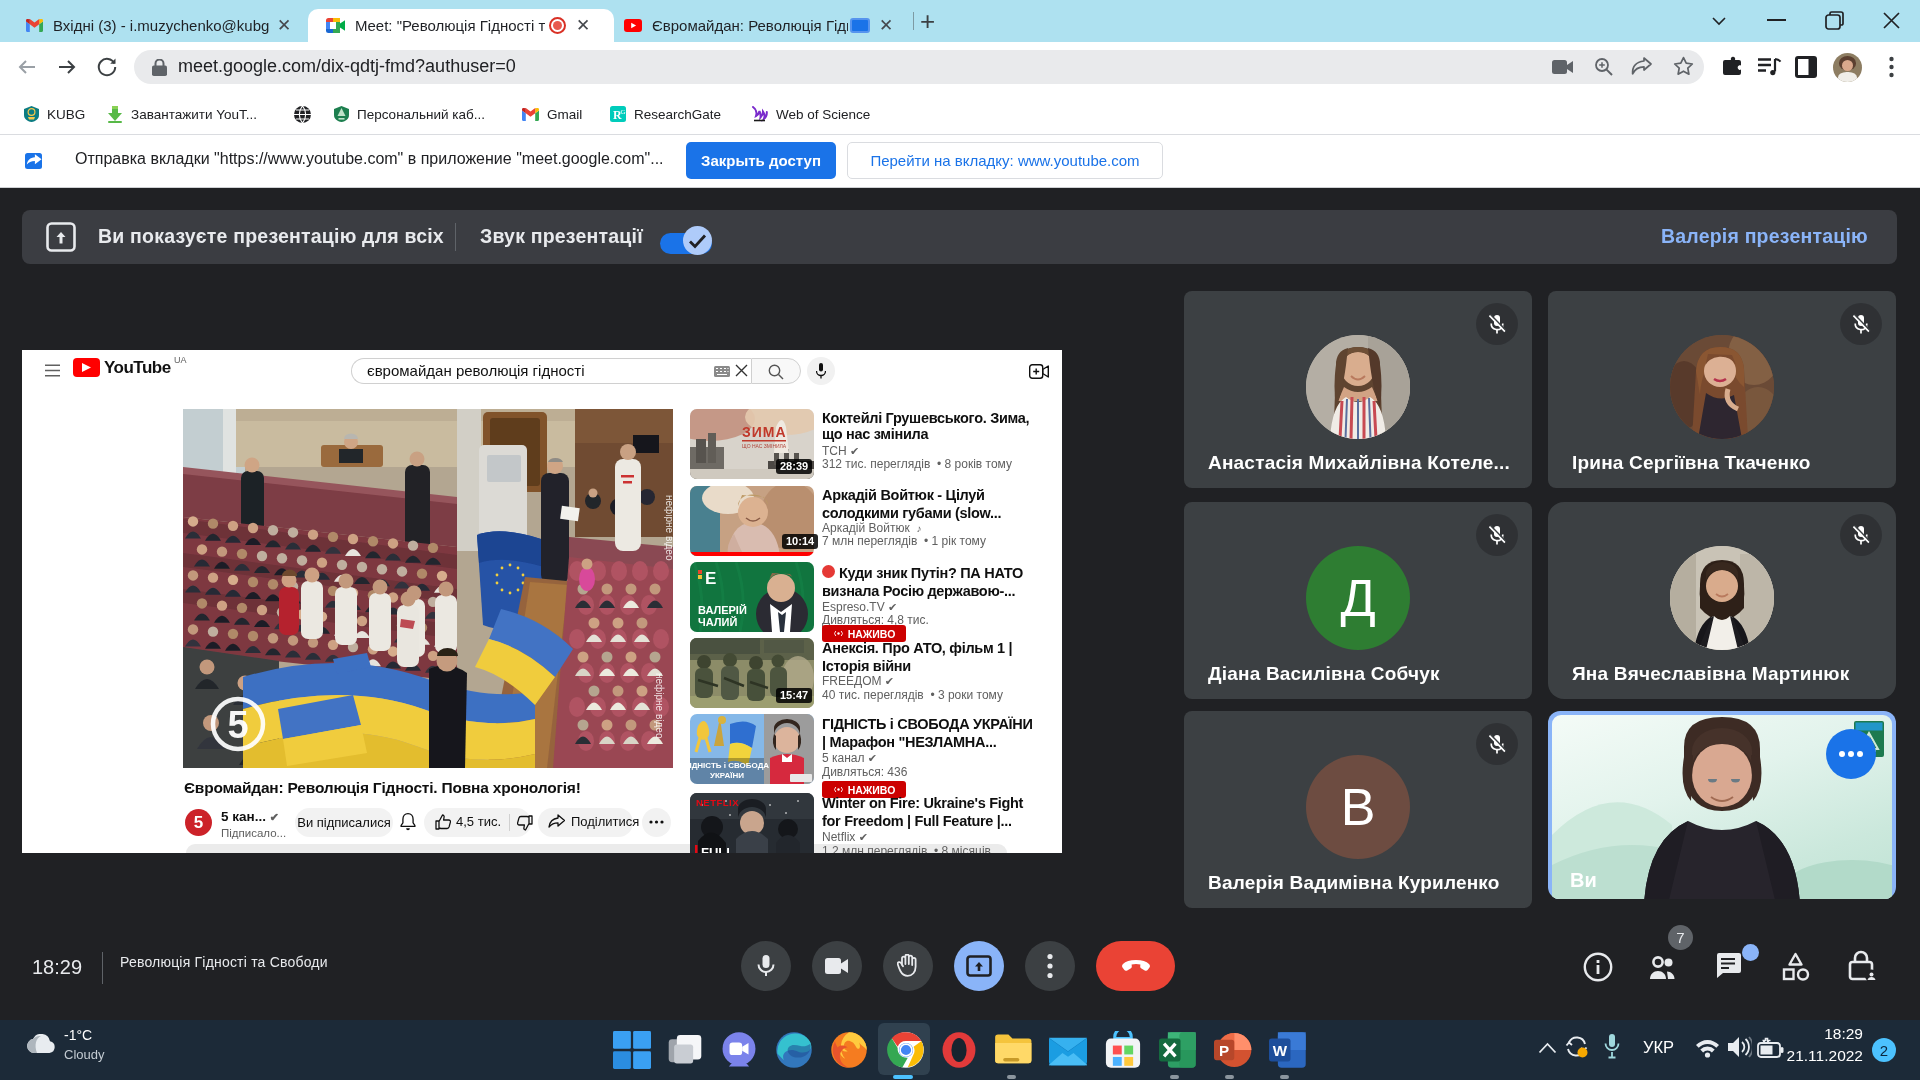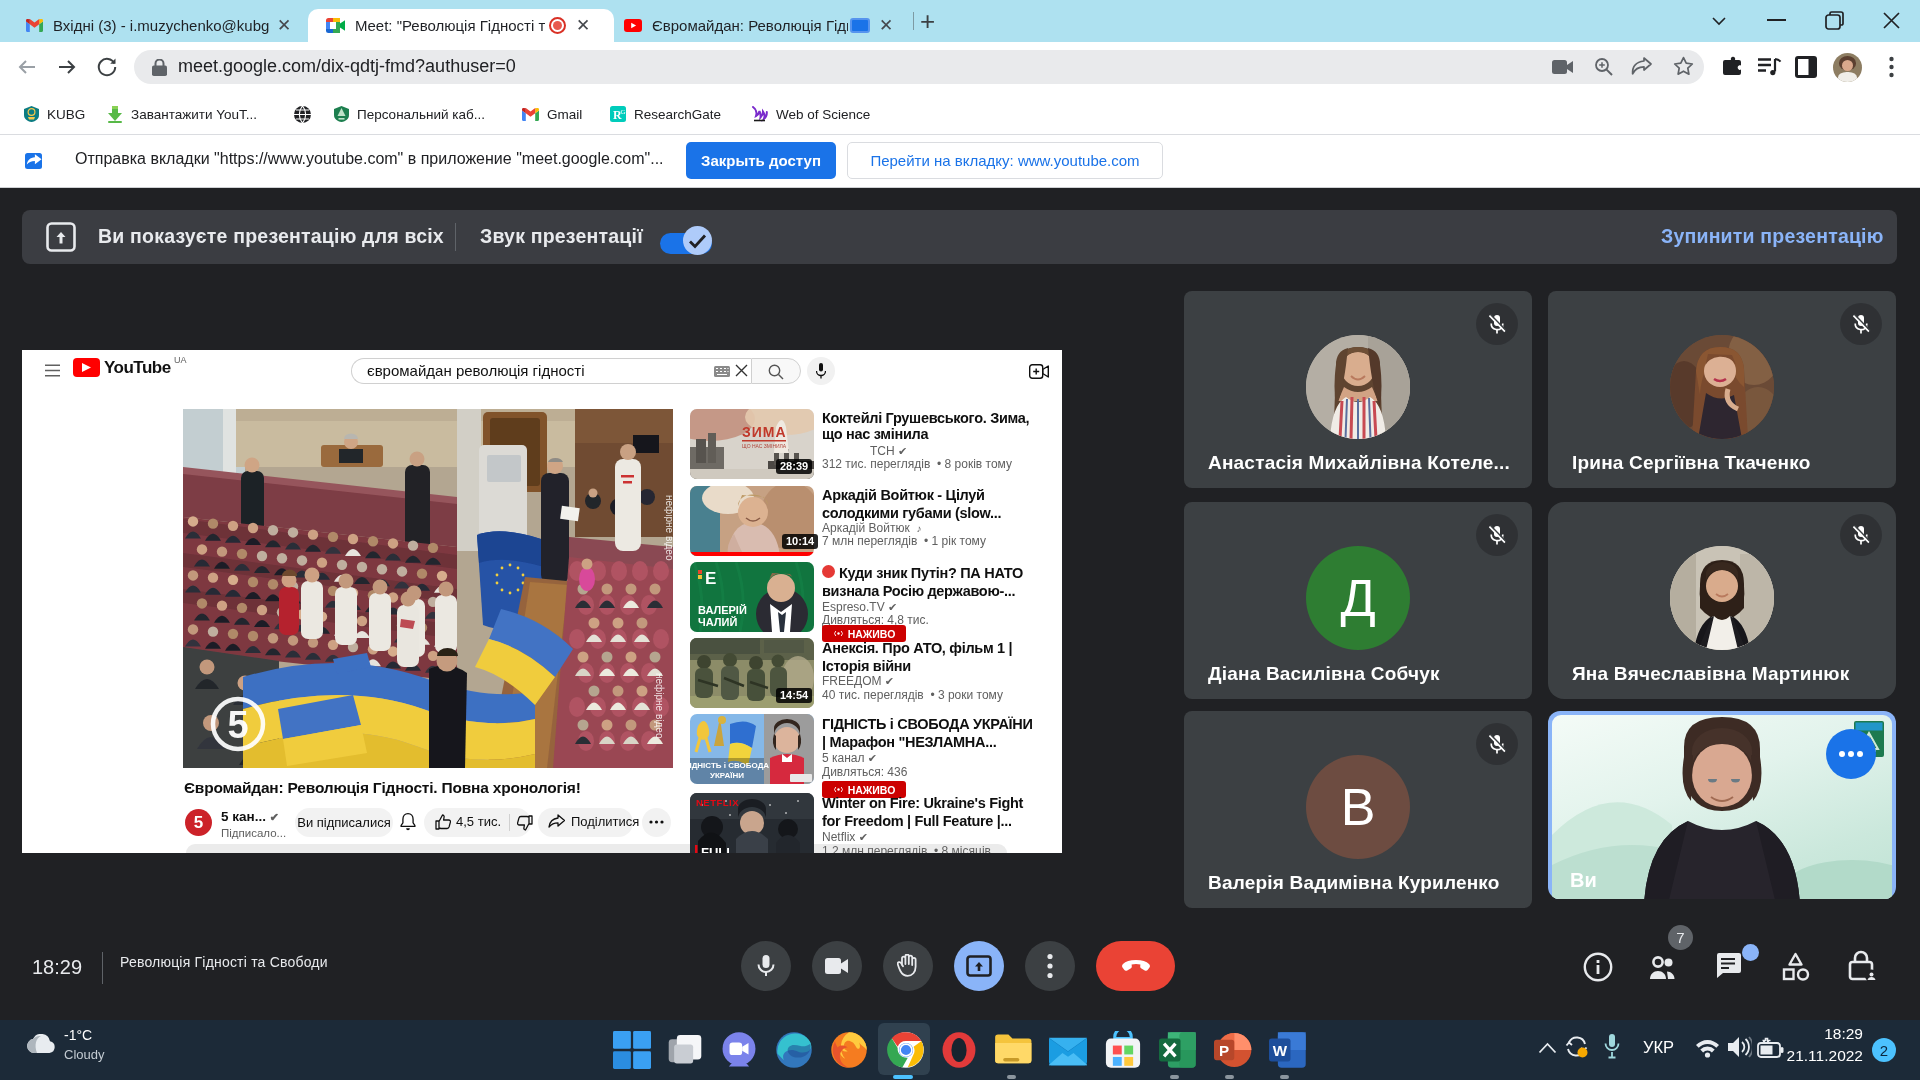--- a/index.html
+++ b/index.html
@@ -223,21 +223,21 @@
           <path d="M15 21.5V13" stroke="#e8eaed" stroke-width="3"></path>
         </svg>
       <div class="abs" style="left:76px; top:15px; font-size:19.5px; font-weight:bold; letter-spacing:.2px;">Ви показуєте презентацію для всіх</div>
       <div class="abs" style="left:433px; top:13px; width:1px; height:28px; background:#5f6368;"></div>
       <div class="abs" style="left:458px; top:15px; font-size:19.5px; font-weight:bold; letter-spacing:.2px;">Звук презентації</div>
       <div class="abs" style="left:638px; top:23px; width:52px; height:21px; border-radius:10.5px; background:#1a73e8;"></div>
       <div class="abs" style="left:661px; top:16px; width:29px; height:29px; border-radius:50%; background:#aecbfa;"></div>
       <svg class="abs" style="left:666px; top:24px;" width="19" height="15" viewBox="0 0 19 15">
           <path d="M2 7.5l5 5L17 1.5" stroke="#202124" stroke-width="2.8" fill="none"></path>
         </svg>
-      <div class="abs" style="left:1639px; top:15px; font-size:19.5px; font-weight:bold; color:#8ab4f8; letter-spacing:.2px;">Зупинити презентацію</div>
+      <div class="abs" style="left:1639px; top:15px; font-size:19.5px; font-weight:bold; color:#8ab4f8; letter-spacing:.2px;">Валерія презентацію</div>
     </div>
     <div id="screen">
 
       <svg class="abs" style="left:23px; top:14px;" width="15" height="13" viewBox="0 0 15 13">
           <path d="M0 1.2h15M0 6.5h15M0 11.8h15" stroke="#606060" stroke-width="1.4"></path>
         </svg>
       <div class="abs" style="left:51px; top:8px; width:27px; height:19px; background:#f00; border-radius:4px;"></div>
       <svg class="abs" style="left:60px; top:13px;" width="9" height="9" viewBox="0 0 9 9">
           <path d="M0 0l9 4.5L0 9z" fill="#fff"></path>
         </svg>
@@ -632,21 +632,21 @@
               <rect x="94" y="40" width="5" height="16" fill="#57534e"></rect>
               <rect x="104" y="44" width="5" height="12" fill="#57534e"></rect>
 <path d="M86 18 q6 -14 10 0 l3 26 -15 0 z" fill="#efe9e0"></path>
 <rect x="0" y="60" width="124" height="10" fill="#cfc9bf"></rect>
 <text x="52" y="28" font-family="Liberation Sans" font-size="14" font-weight="bold" fill="#c0392b" letter-spacing="1">ЗИМА</text>
 <rect x="52" y="31" width="44" height="1.5" fill="#c0392b"></rect>
 <text x="52" y="39" font-family="Liberation Sans" font-size="5" fill="#b0443a">ЩО НАС ЗМІНИЛА</text>
             </svg></div>
 <div class="abs" style="left:754px; top:109px; height:15px; padding:0 4px; background:rgba(0,0,0,.85); border-radius:3px; color:#fff; font-size:11px; font-weight:bold; line-height:15px;">28:39</div>
 <div class="abs" style="left:800px; top:60px; font-size:14.5px; font-weight:bold; color:#0f0f0f; line-height:16px; letter-spacing:-0.3px;">Коктейлі Грушевського. Зима,<br>що нас змінила</div>
-<div class="abs" style="left:800px; top:94px; font-size:12px; color:#606060;margin-left:48px;">ТСН <span style="font-size:11px;">✔</span></div>
+<div class="abs" style="left:800px; top:94px; font-size:12px; color:#606060;">ТСН <span style="font-size:11px;">✔</span></div>
 <div class="abs" style="left:800px; top:107px; font-size:12px; color:#606060;">312 тис. переглядів&nbsp; • 8 років тому</div>
 <div class="abs" style="left:668px; top:136px; width:124px; height:70px; border-radius:7px; overflow:hidden;">
 <svg width="124" height="70">
               <rect width="124" height="70" fill="#c6a183"></rect>
 <rect x="0" y="0" width="30" height="70" fill="#49808f"></rect>
               <ellipse cx="38" cy="12" rx="26" ry="16" fill="#e9dbc9"></ellipse>
 <ellipse cx="100" cy="30" rx="30" ry="34" fill="#b98f6f"></ellipse>
 <path d="M38 70 Q40 38 62 36 Q86 38 90 70 Z" fill="#d9bcb0"></path>
 <circle cx="63" cy="26" r="15" fill="#dcb291"></circle>
 <path d="M48 20 a15 11 0 0 1 30 -1 l-4 -8 -22 -2 z" fill="#bd9a66"></path>
@@ -698,21 +698,21 @@
                 <rect x="5" y="18" width="18" height="30" rx="6" fill="#4a523c"></rect>
 <circle cx="40" cy="10" r="7" fill="#434a34"></circle>
                 <rect x="31" y="16" width="18" height="34" rx="6" fill="#505844"></rect>
 <circle cx="66" cy="13" r="7" fill="#3e4430"></circle>
                 <rect x="57" y="19" width="18" height="32" rx="6" fill="#47503a"></rect>
 <circle cx="88" cy="11" r="6.5" fill="#434a34"></circle>
                 <rect x="80" y="17" width="17" height="30" rx="6" fill="#4d553f"></rect>
 <path d="M8 30 l20 6M34 28l20 8M60 32l18 6" stroke="#2e3424" stroke-width="2.5"></path>
               </g>
             </svg></div>
-<div class="abs" style="left:754px; top:338px; height:15px; padding:0 4px; background:rgba(0,0,0,.85); border-radius:3px; color:#fff; font-size:11px; font-weight:bold; line-height:15px;">14:54</div>
+<div class="abs" style="left:754px; top:338px; height:15px; padding:0 4px; background:rgba(0,0,0,.85); border-radius:3px; color:#fff; font-size:11px; font-weight:bold; line-height:15px;">15:47</div>
 <div class="abs" style="left:800px; top:290px; font-size:14.5px; font-weight:bold; color:#0f0f0f; line-height:17.5px; letter-spacing:-0.3px;">Анексія. Про АТО, фільм 1 |<br>Історія війни</div>
 <div class="abs" style="left:800px; top:324px; font-size:12px; color:#606060;">FREEДОМ <span style="font-size:11px;">✔</span></div>
 <div class="abs" style="left:800px; top:338px; font-size:12px; color:#606060;">40 тис. переглядів&nbsp; • 3 роки тому</div>
 <div class="abs" style="left:668px; top:364px; width:124px; height:70px; border-radius:7px; overflow:hidden;">
 <svg width="124" height="70">
               <rect width="124" height="70" fill="#85b8e8"></rect>
 <rect x="74" y="0" width="50" height="70" fill="#9c9c9c"></rect>
 <path d="M30 4 l4 28 -10 0 z" fill="#caa43c"></path>
               <circle cx="32" cy="6" r="4" fill="#d9b33e"></circle>
 <path d="M40 10 Q56 4 66 12 L62 34 Q50 26 40 30 Z" fill="#2f6fd0"></path>

